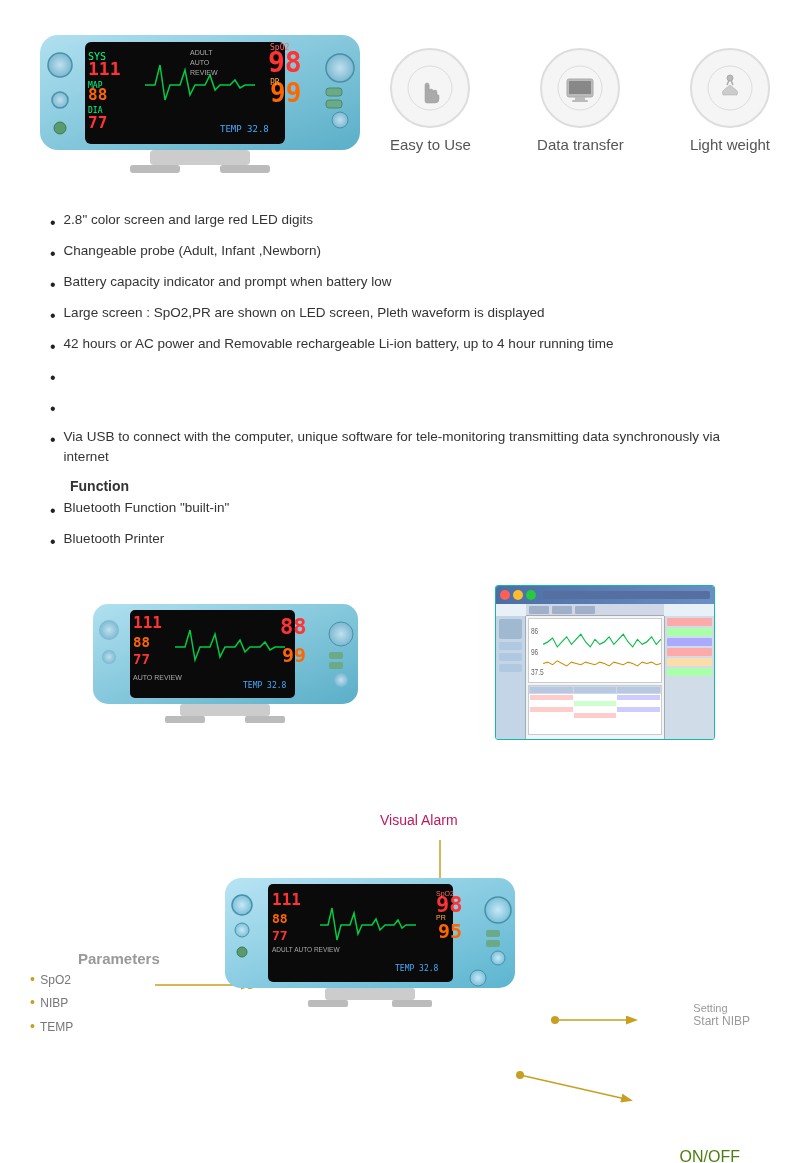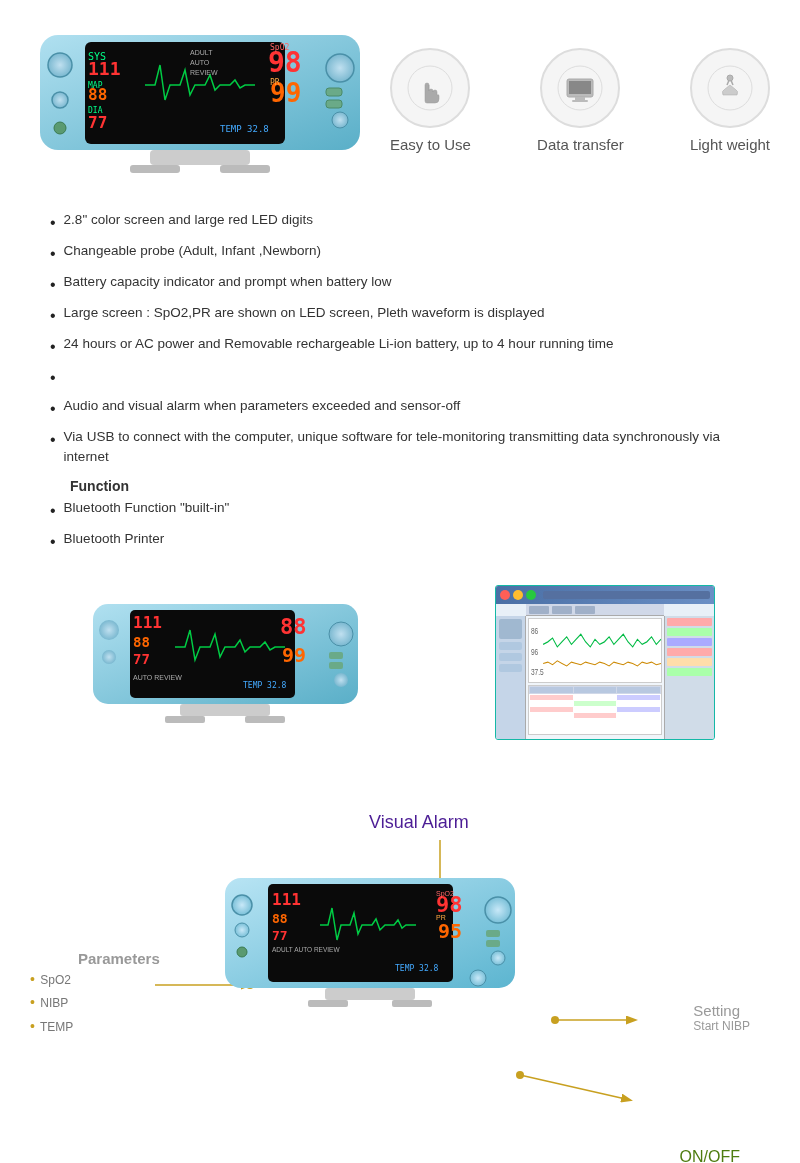--- a/index.html
+++ b/index.html
@@ -294,28 +294,27 @@
     <li>
       <span class="bullet">•</span>
       <span>Battery capacity indicator and prompt when battery low</span>
     </li>
     <li>
       <span class="bullet">•</span>
       <span>Large screen : SpO2,PR are shown on LED screen, Pleth waveform is displayed</span>
     </li>
     <li>
       <span class="bullet">•</span>
-      <span>24 hours or AC power and Removable     rechargeable Li-ion battery, up to 4 hour running time</span>
-    </li>
-    <li>
-      <span class="bullet">•</span>
-    </li>
-    <li>
-      <span class="bullet">•</span>
-      <span>Audio and visual alarm when parameters exceeded and sensor-off</span>
+      <span>42 hours or AC power and Removable     rechargeable Li-ion battery, up to 4 hour running time</span>
+    </li>
+    <li>
+      <span class="bullet">•</span>
+    </li>
+    <li>
+      <span class="bullet">•</span>
     </li>
     <li>
       <span class="bullet">•</span>
       <span>Via USB to connect with the computer, unique software for tele-monitoring  transmitting data synchronously via internet</span>
     </li>
   </ul>
   <div class="options-title">Function</div>
   <ul class="features-list">
     <li>
       <span class="bullet">•</span>
@@ -466,42 +465,42 @@
       <line x1="555" y1="230" x2="635" y2="230" stroke="#c8a020" stroke-width="1.5" marker-end="url(#arrowhead)"></line>
 
       <line x1="520" y1="285" x2="630" y2="310" stroke="#c8a020" stroke-width="1.5" marker-end="url(#arrowhead)"></line>
 
       <circle cx="440" cy="105" r="4" fill="#c8a020"></circle>
       <circle cx="250" cy="195" r="4" fill="#c8a020"></circle>
       <circle cx="555" cy="230" r="4" fill="#c8a020"></circle>
       <circle cx="520" cy="285" r="4" fill="#c8a020"></circle>
     </svg>
 
-    <div class="diag-label" style="left: 369px; top: 22px; font-size: 18px; color: #4c1d95; font-weight: 300;">Visual Alarm</div>
+    <div class="diag-label" style="left: 380px; top: 22px; font-size: 14px; color: #be185d; font-weight: 300;">Visual Alarm</div>
 
     <div class="diag-label bold" style="left: 30px; top: 160px; margin-left: 48px;">
       <span>Parameters</span>
     </div>
     <div style="position:absolute; left:30px; top:178px; font-size:12px; color:#777; line-height:1.7;">
       <div>
         <span style="color:#c8a020; font-size:14px; margin-right:2px;">•</span>
         <span>SpO2</span>
       </div>
       <div>
         <span style="color:#c8a020; font-size:14px; margin-right:2px;">•</span>
         <span>NIBP</span>
       </div>
       <div>
         <span style="color:#c8a020; font-size:14px; margin-right:2px;">•</span>
         <span>TEMP</span>
       </div>
     </div>
 
     <div class="diag-label right-label" style="right: 50px; top: 212px;">
-      <span style="display:block; font-size:15px; color:#999;">Setting</span>
+      <span style="display:block; font-size:11px; color:#999;">Setting</span>
       <span style="display:block; font-size:12px; color:#999;">Start NIBP</span>
     </div>
 
     <div class="diag-label" style="right: 60px; top: 312px; font-size: 16px; color: #4d7c0f; margin-top: 46px;">ON/OFF</div>
 
     <div class="diag-device">
       <svg viewBox="0 0 300 160" xmlns="http://www.w3.org/2000/svg" width="100%" height="100%">
         <defs>
           <linearGradient id="diagGrad" x1="0%" y1="0%" x2="100%" y2="100%">
             <stop offset="0%" style="stop-color:#b8e4f4"></stop>

